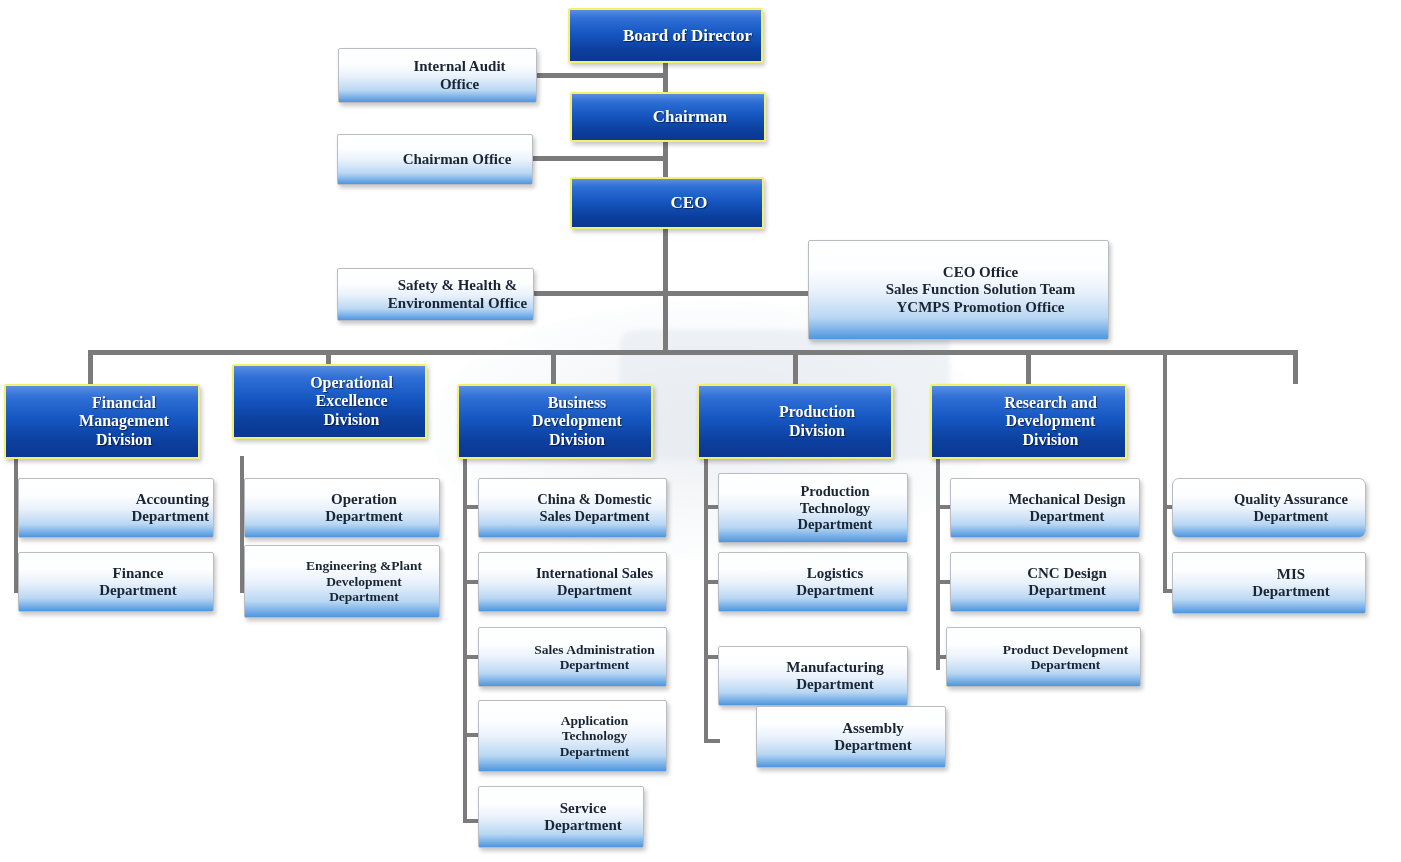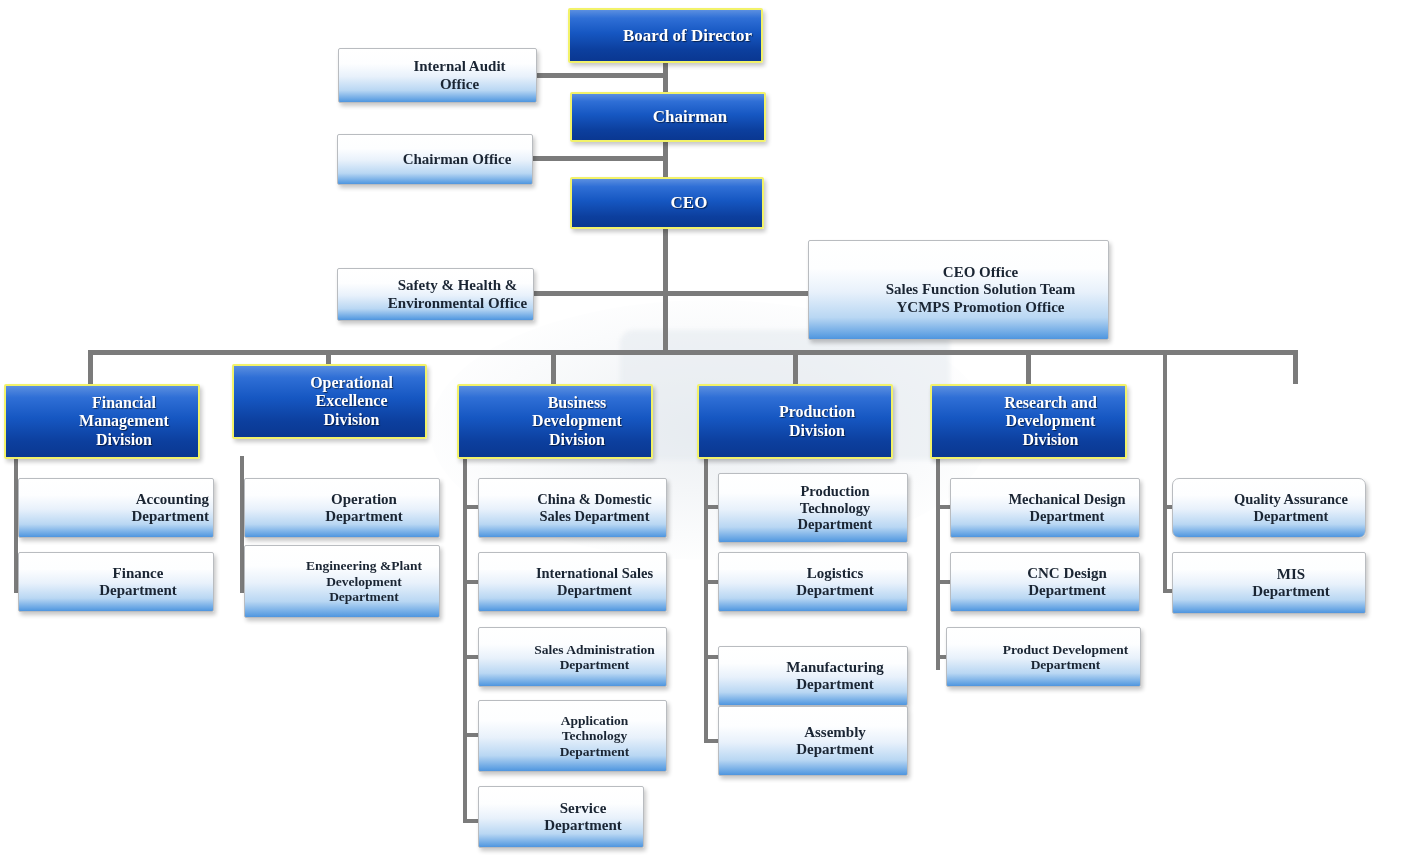--- a/index.html
+++ b/index.html
@@ -239,21 +239,21 @@
 
   <div class="box light f14" style="left:718px; top:473px; width:190px; height:70px;">
     <span class="label">Production<br>Technology<br>Department</span>
   </div>
   <div class="box light f15" style="left:718px; top:552px; width:190px; height:60px;">
     <span class="label">Logistics<br>Department</span>
   </div>
   <div class="box light f15" style="left:718px; top:602px; width:190px; height:60px;margin-top:44px;">
     <span class="label">Manufacturing<br>Department</span>
   </div>
-  <div class="box light f15" style="left:718px; top:706px; width:190px; height:70px;">
+  <div class="box light f15" style="left:756px; top:706px; width:190px; height:62px;">
     <span class="label">Assembly<br>Department</span>
   </div>
 
   <div class="box light f14" style="left:950px; top:478px; width:190px; height:60px;">
     <span class="label">Mechanical Design<br>Department</span>
   </div>
   <div class="box light f15" style="left:950px; top:552px; width:190px; height:60px;">
     <span class="label">CNC Design<br>Department</span>
   </div>
   <div class="box light f13" style="left:946px; top:627px; width:195px; height:60px;">

